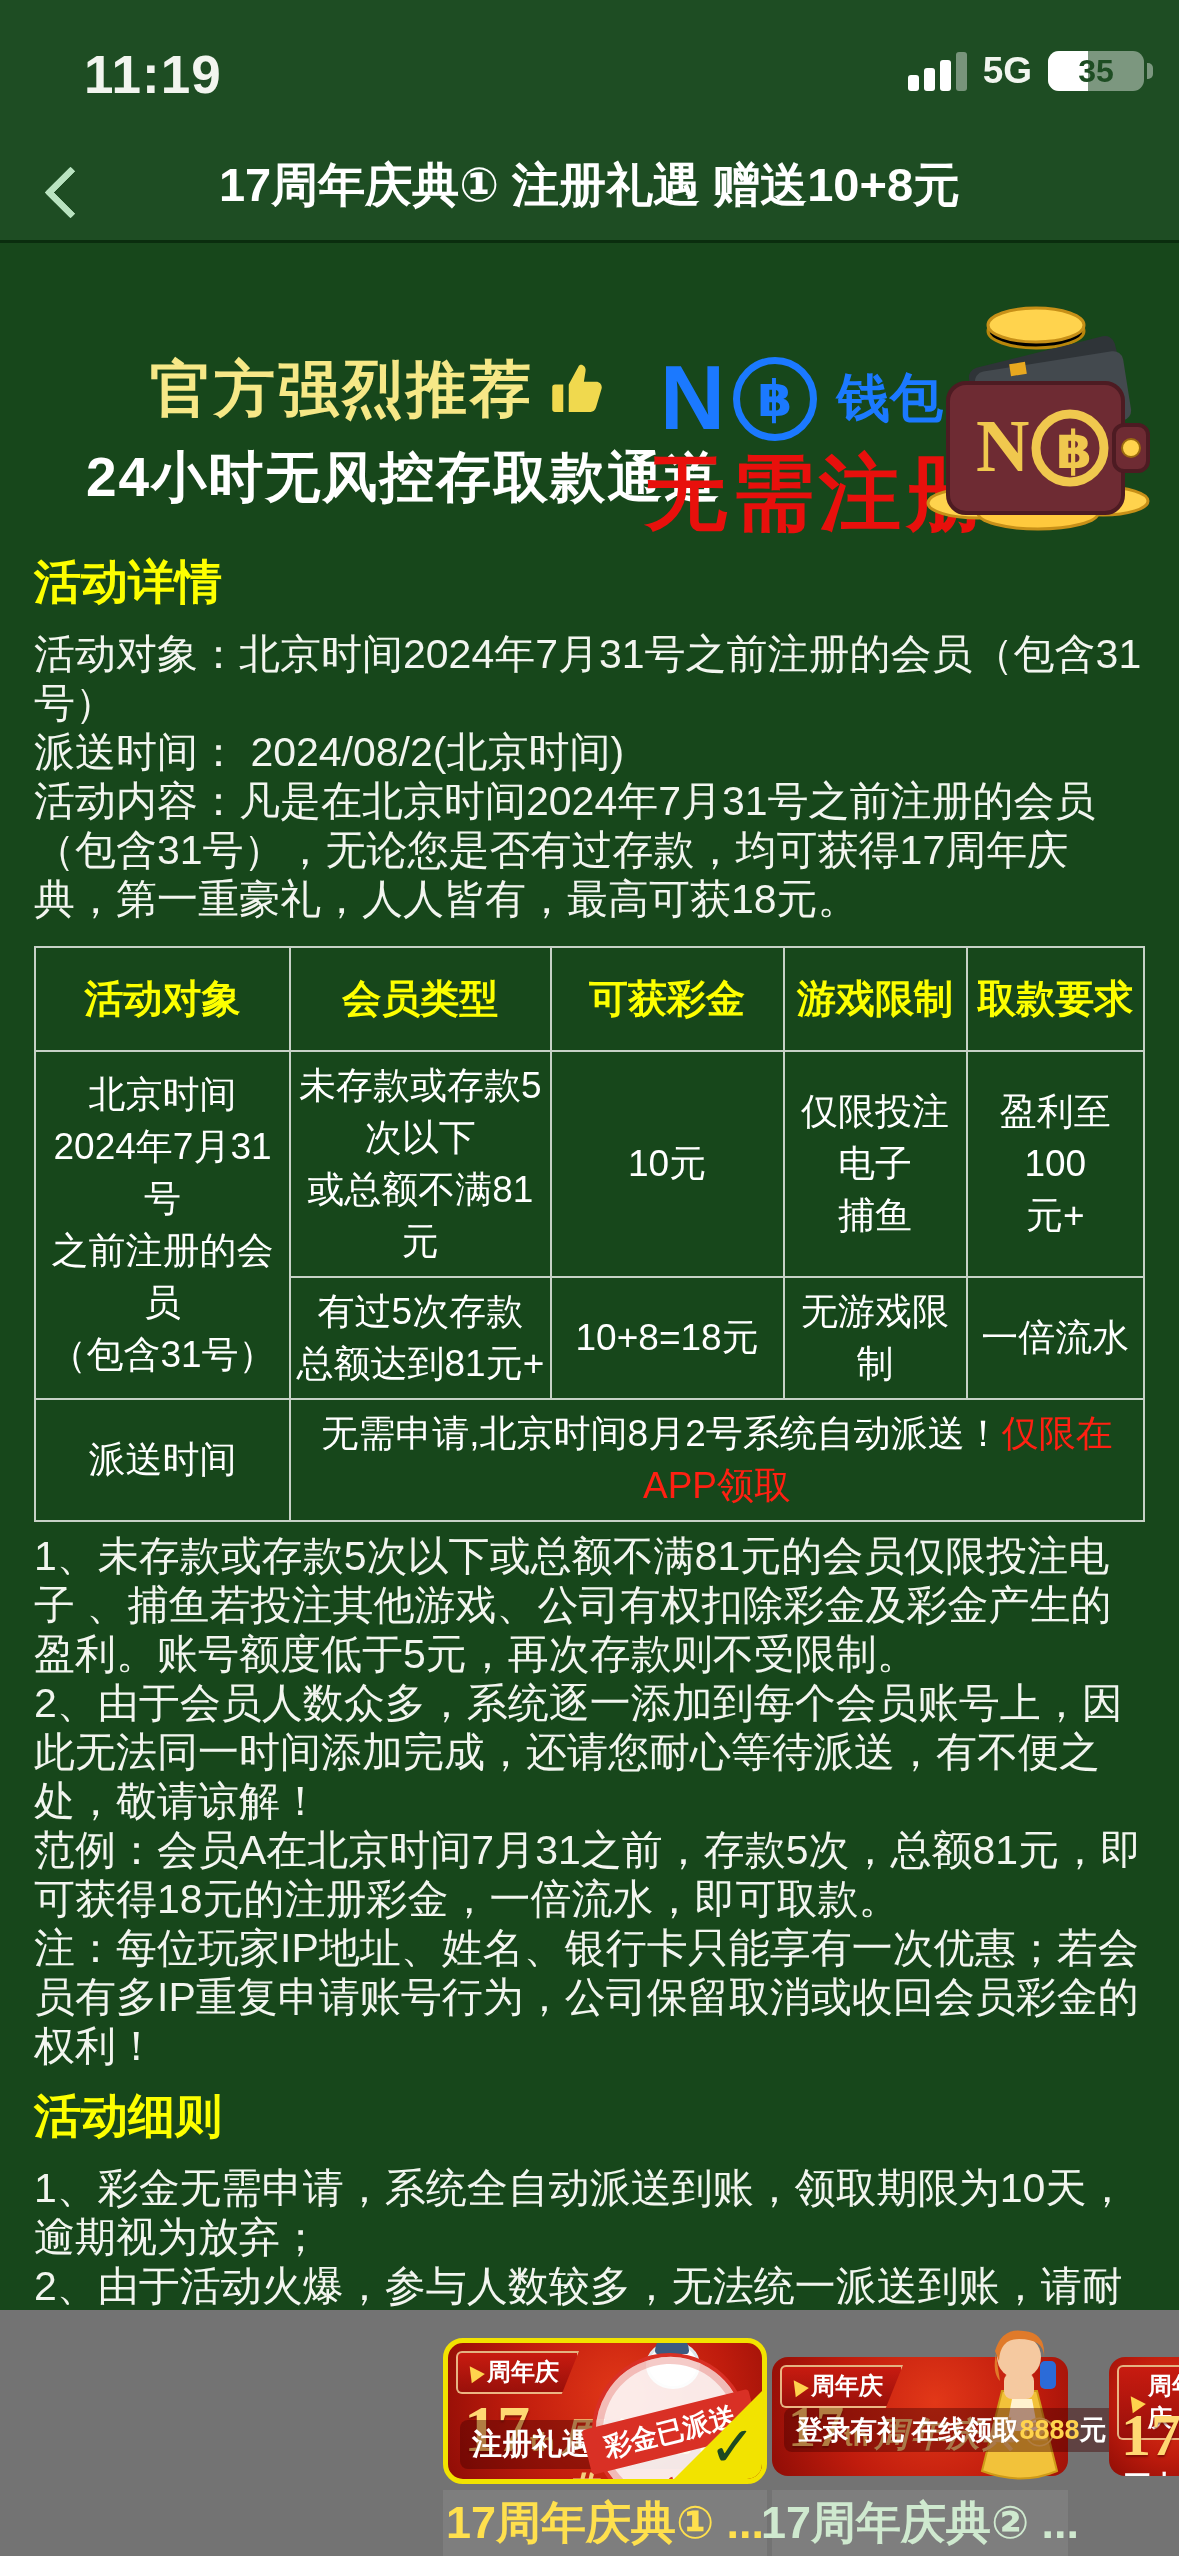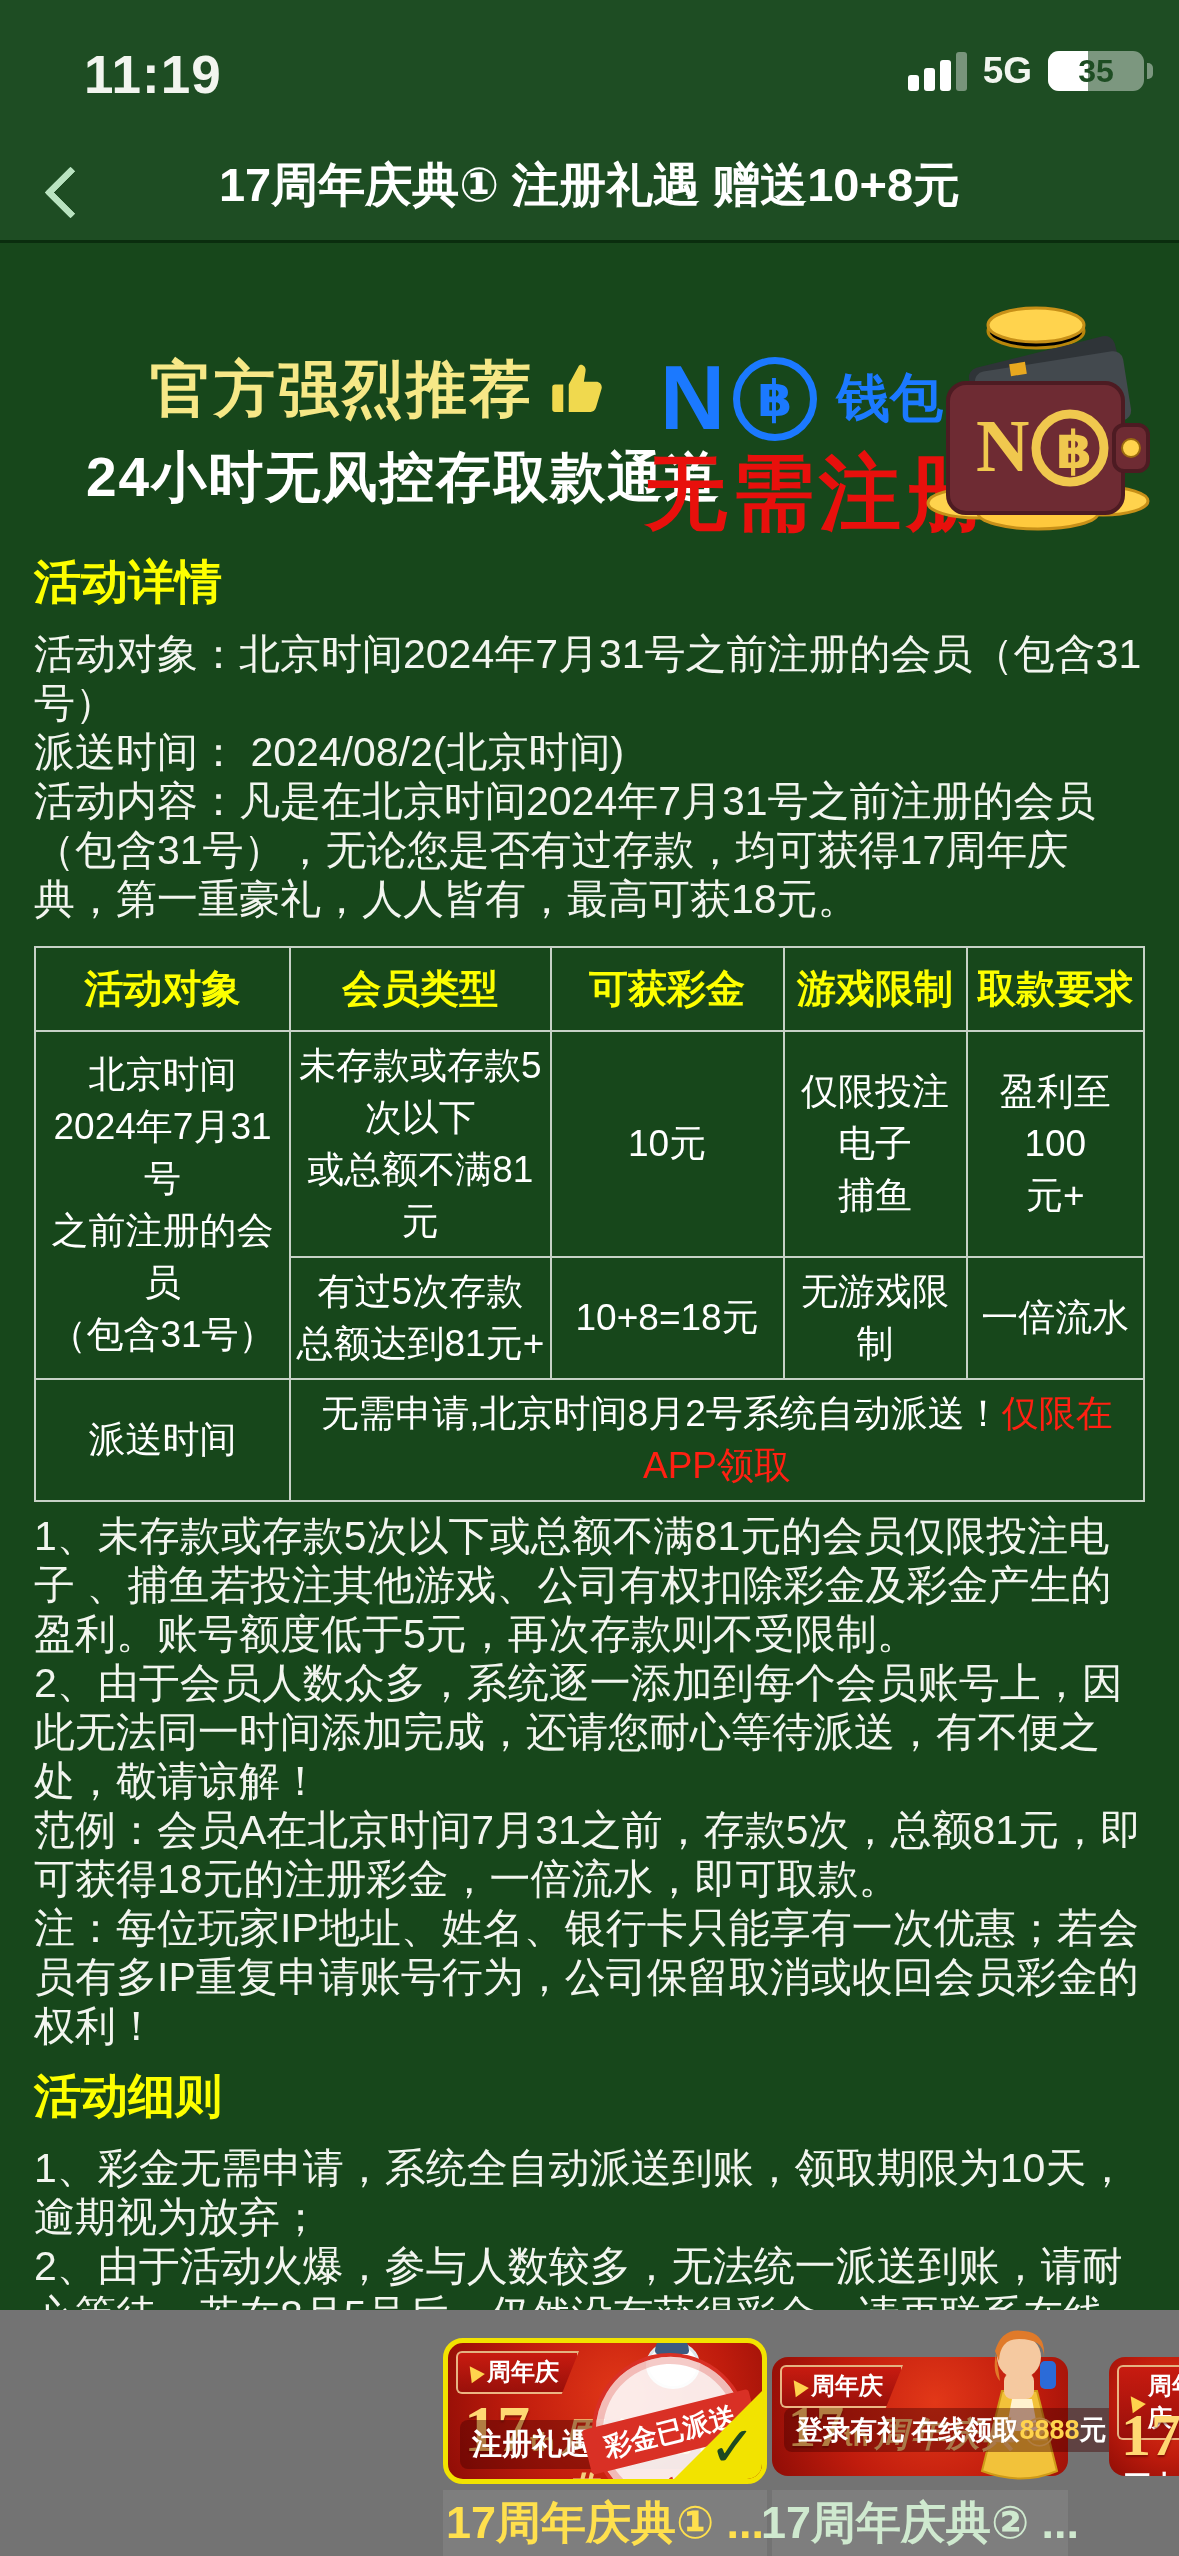--- a/index.html
+++ b/index.html
@@ -39,21 +39,21 @@
   .wallet-svg{position:absolute;left:918px;top:60px;}
   
   .content{position:absolute;top:545px;left:0;right:0;padding:0 34px;box-sizing:border-box;}
   .sec-h{font-size:47px;font-weight:bold;margin:6px 0 16px 0;}
   .yellow{color:#fdff00;}
   .red-h{color:#ff1616;}
   .line{font-size:41px;line-height:49px;margin:0;}
   
   table.promo{width:100%;border-collapse:collapse;text-align:center;margin:22px 0 10px 0;table-layout:fixed;}
   table.promo th,table.promo td{border:2px solid #c7d1c7;vertical-align:middle;}
-  table.promo th{color:#fdff00;font-size:39px;font-weight:bold;padding:14px 4px;height:44px;}
+  table.promo th{color:#fdff00;font-size:39px;font-weight:bold;padding:24px 4px;height:44px;}
   table.promo td{font-size:37px;line-height:52px;color:#fff;padding:8px 4px;white-space:pre-line;}
   tr.r1 td{height:172px;}
   tr.r2 td{height:96px;}
   tr.r3 td{height:100px;white-space:normal;}
   .red-text{color:#ff2012;}
   .yellow-text{color:#fdff00;}
   
   .footer{position:absolute;top:2310px;left:0;right:0;height:246px;background:#737373;}
   .card{position:absolute;border-radius:16px;background:radial-gradient(circle at 55% 38%,#e23818 0%,#c01c0d 55%,#8f0d06 100%);}
   .card1{left:443px;top:28px;width:314px;height:136px;border:5px solid #f2e300;border-radius:20px;overflow:hidden;cursor:pointer;}

